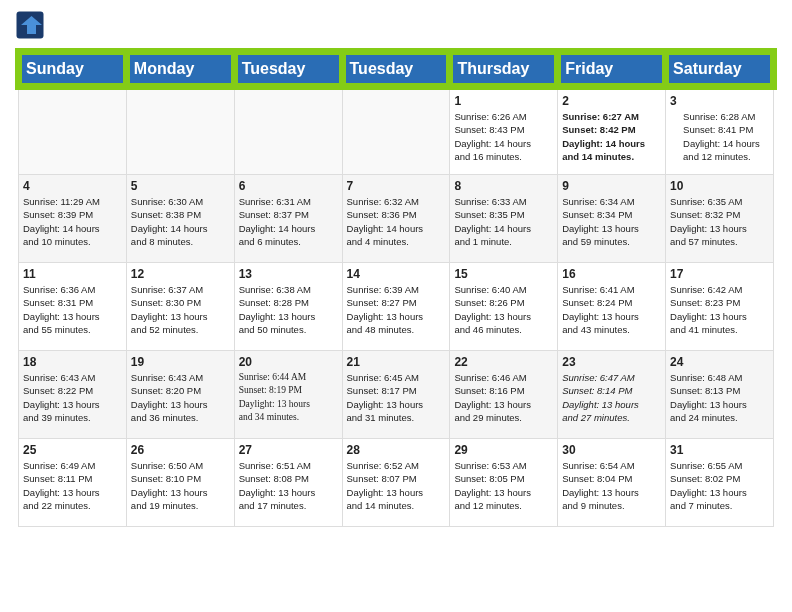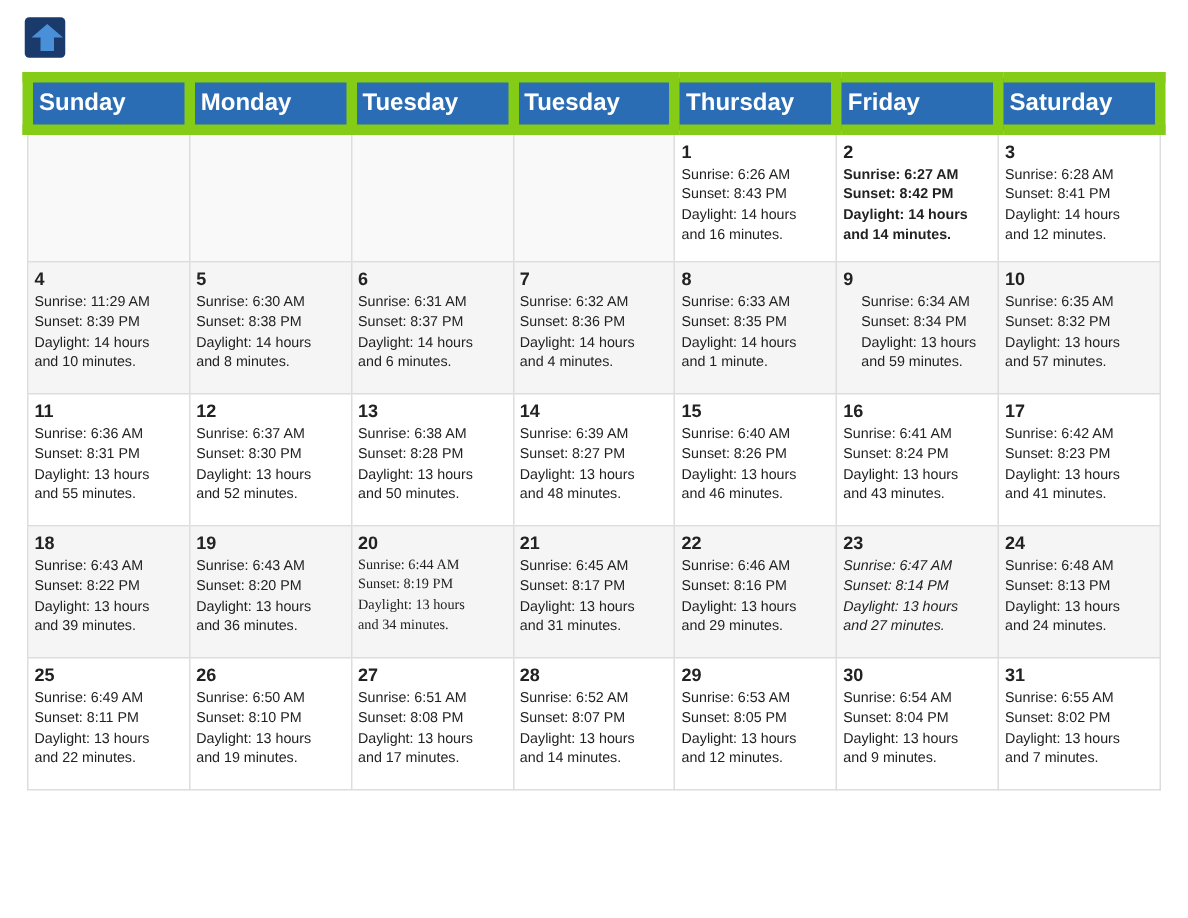--- a/index.html
+++ b/index.html
@@ -70,21 +70,21 @@
           </td>
           <td>
             <span class="day-num">2</span>
             <div class="day-info" style="white-space: pre-line; font-weight: bold;">Sunrise: 6:27 AM
 Sunset: 8:42 PM
 Daylight: 14 hours
 and 14 minutes.</div>
           </td>
           <td>
             <span class="day-num">3</span>
-            <div class="day-info" style="white-space: pre-line;">Sunrise: 6:28 AM
+            <div class="day-info" style="white-space: pre-line; margin-left: 13px;">Sunrise: 6:28 AM
 Sunset: 8:41 PM
 Daylight: 14 hours
 and 12 minutes.</div>
           </td>
         </tr>
         <tr>
           <td>
             <span class="day-num">4</span>
             <div class="day-info" style="white-space: pre-line;">Sunrise: 11:29 AM
 Sunset: 8:39 PM
@@ -114,21 +114,21 @@
           </td>
           <td>
             <span class="day-num">8</span>
             <div class="day-info" style="white-space: pre-line;">Sunrise: 6:33 AM
 Sunset: 8:35 PM
 Daylight: 14 hours
 and 1 minute.</div>
           </td>
           <td>
             <span class="day-num">9</span>
-            <div class="day-info" style="white-space: pre-line; margin-left: 12px;">Sunrise: 6:34 AM
+            <div class="day-info" style="white-space: pre-line;">Sunrise: 6:34 AM
 Sunset: 8:34 PM
 Daylight: 13 hours
 and 59 minutes.</div>
           </td>
           <td>
             <span class="day-num">10</span>
             <div class="day-info" style="white-space: pre-line;">Sunrise: 6:35 AM
 Sunset: 8:32 PM
 Daylight: 13 hours
 and 57 minutes.</div>

